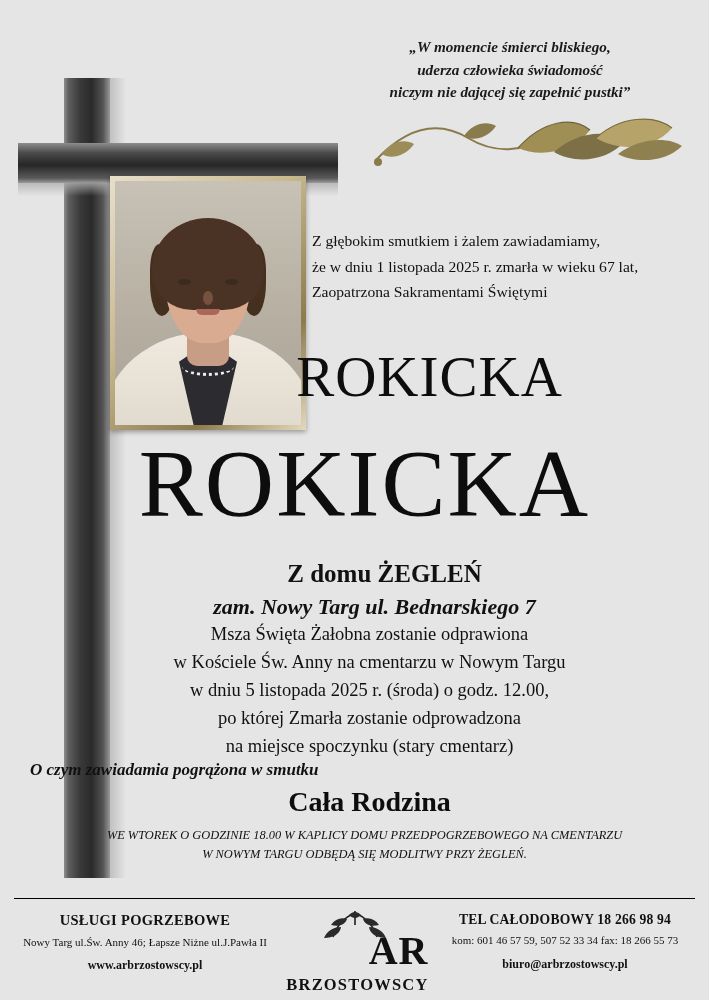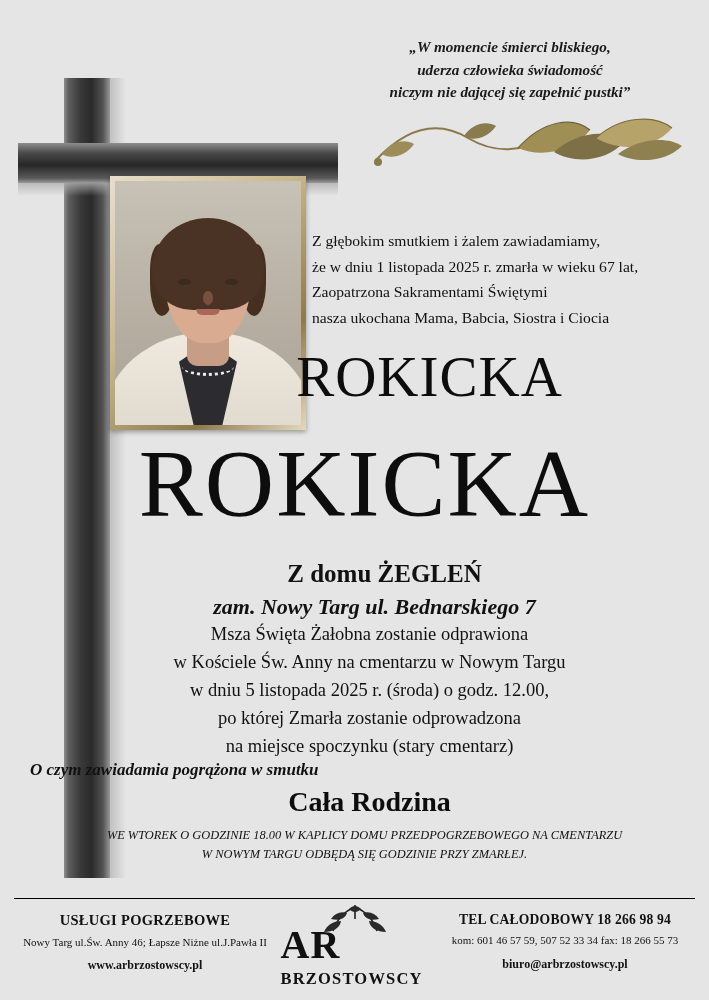--- a/index.html
+++ b/index.html
@@ -361,23 +361,23 @@
     font-weight: bold;
     letter-spacing: 0.2px;
   }
   .footer-right .fr-sub { font-size: 11px; }
   .footer-right .fr-mail { font-size: 12px; font-weight: bold; margin-top: 4px; }
 
   .logo {
     position: absolute;
     left: 50%;
     margin-left: -74px;
-    top: 5px;
+    top: 11px;
     width: 148px;
-    text-align: left;
+    text-align: right;
   }
   .logo-mark {
     font-size: 40px;
     font-weight: bold;
     letter-spacing: 1px;
     line-height: 1;
     margin-top: 22px;
     color: #111;
   }
   .logo-name {
@@ -442,42 +442,41 @@
       <div class="pt-nose"></div>
       <div class="pt-mouth"></div>
       <div class="pt-necklace"></div>
     </div>
   </div>
 
   <div class="announce">
     <div>Z głębokim smutkiem i żalem zawiadamiamy,</div>
     <div>że w dniu 1 listopada 2025 r. zmarła w wieku 67 lat,</div>
     <div>Zaopatrzona Sakramentami Świętymi</div>
-    <div>nasza ukochana Mama, Babcia, Siostra i Ciocia</div>
   </div>
 
   <div class="firstname">ROKICKA</div>
   <div class="surname">ROKICKA</div>
   <div class="maiden">Z domu ŻEGLEŃ</div>
   <div class="address">zam. Nowy Targ ul. Bednarskiego 7</div>
 
   <div class="ceremony">
     <div>Msza Święta Żałobna zostanie odprawiona</div>
     <div>w Kościele Św. Anny na cmentarzu w Nowym Targu</div>
     <div>w dniu 5 listopada 2025 r. (środa) o godz. 12.00,</div>
     <div>po której Zmarła zostanie odprowadzona</div>
     <div>na miejsce spoczynku (stary cmentarz)</div>
   </div>
 
   <div class="informs">O czym zawiadamia pogrążona w smutku</div>
   <div class="family">Cała Rodzina</div>
 
   <div class="prayer">
     <div>WE WTOREK O GODZINIE 18.00 W KAPLICY DOMU PRZEDPOGRZEBOWEGO NA CMENTARZU</div>
-    <div>W NOWYM TARGU ODBĘDĄ SIĘ GODZINIE PRZY ZMARŁEJ.</div>
+    <div>W NOWYM TARGU ODBĘDĄ SIĘ MODLITWY PRZY ŻEGLEŃ.</div>
   </div>
 
   <div class="footer-rule"></div>
   <div class="footer">
 
     <div class="footer-left">
       <div class="fl-title">USŁUGI POGRZEBOWE</div>
       <div class="fl-addr">Nowy Targ ul.Św. Anny 46; Łapsze Niżne ul.J.Pawła  II</div>
       <div class="fl-web">www.arbrzostowscy.pl</div>
     </div>

